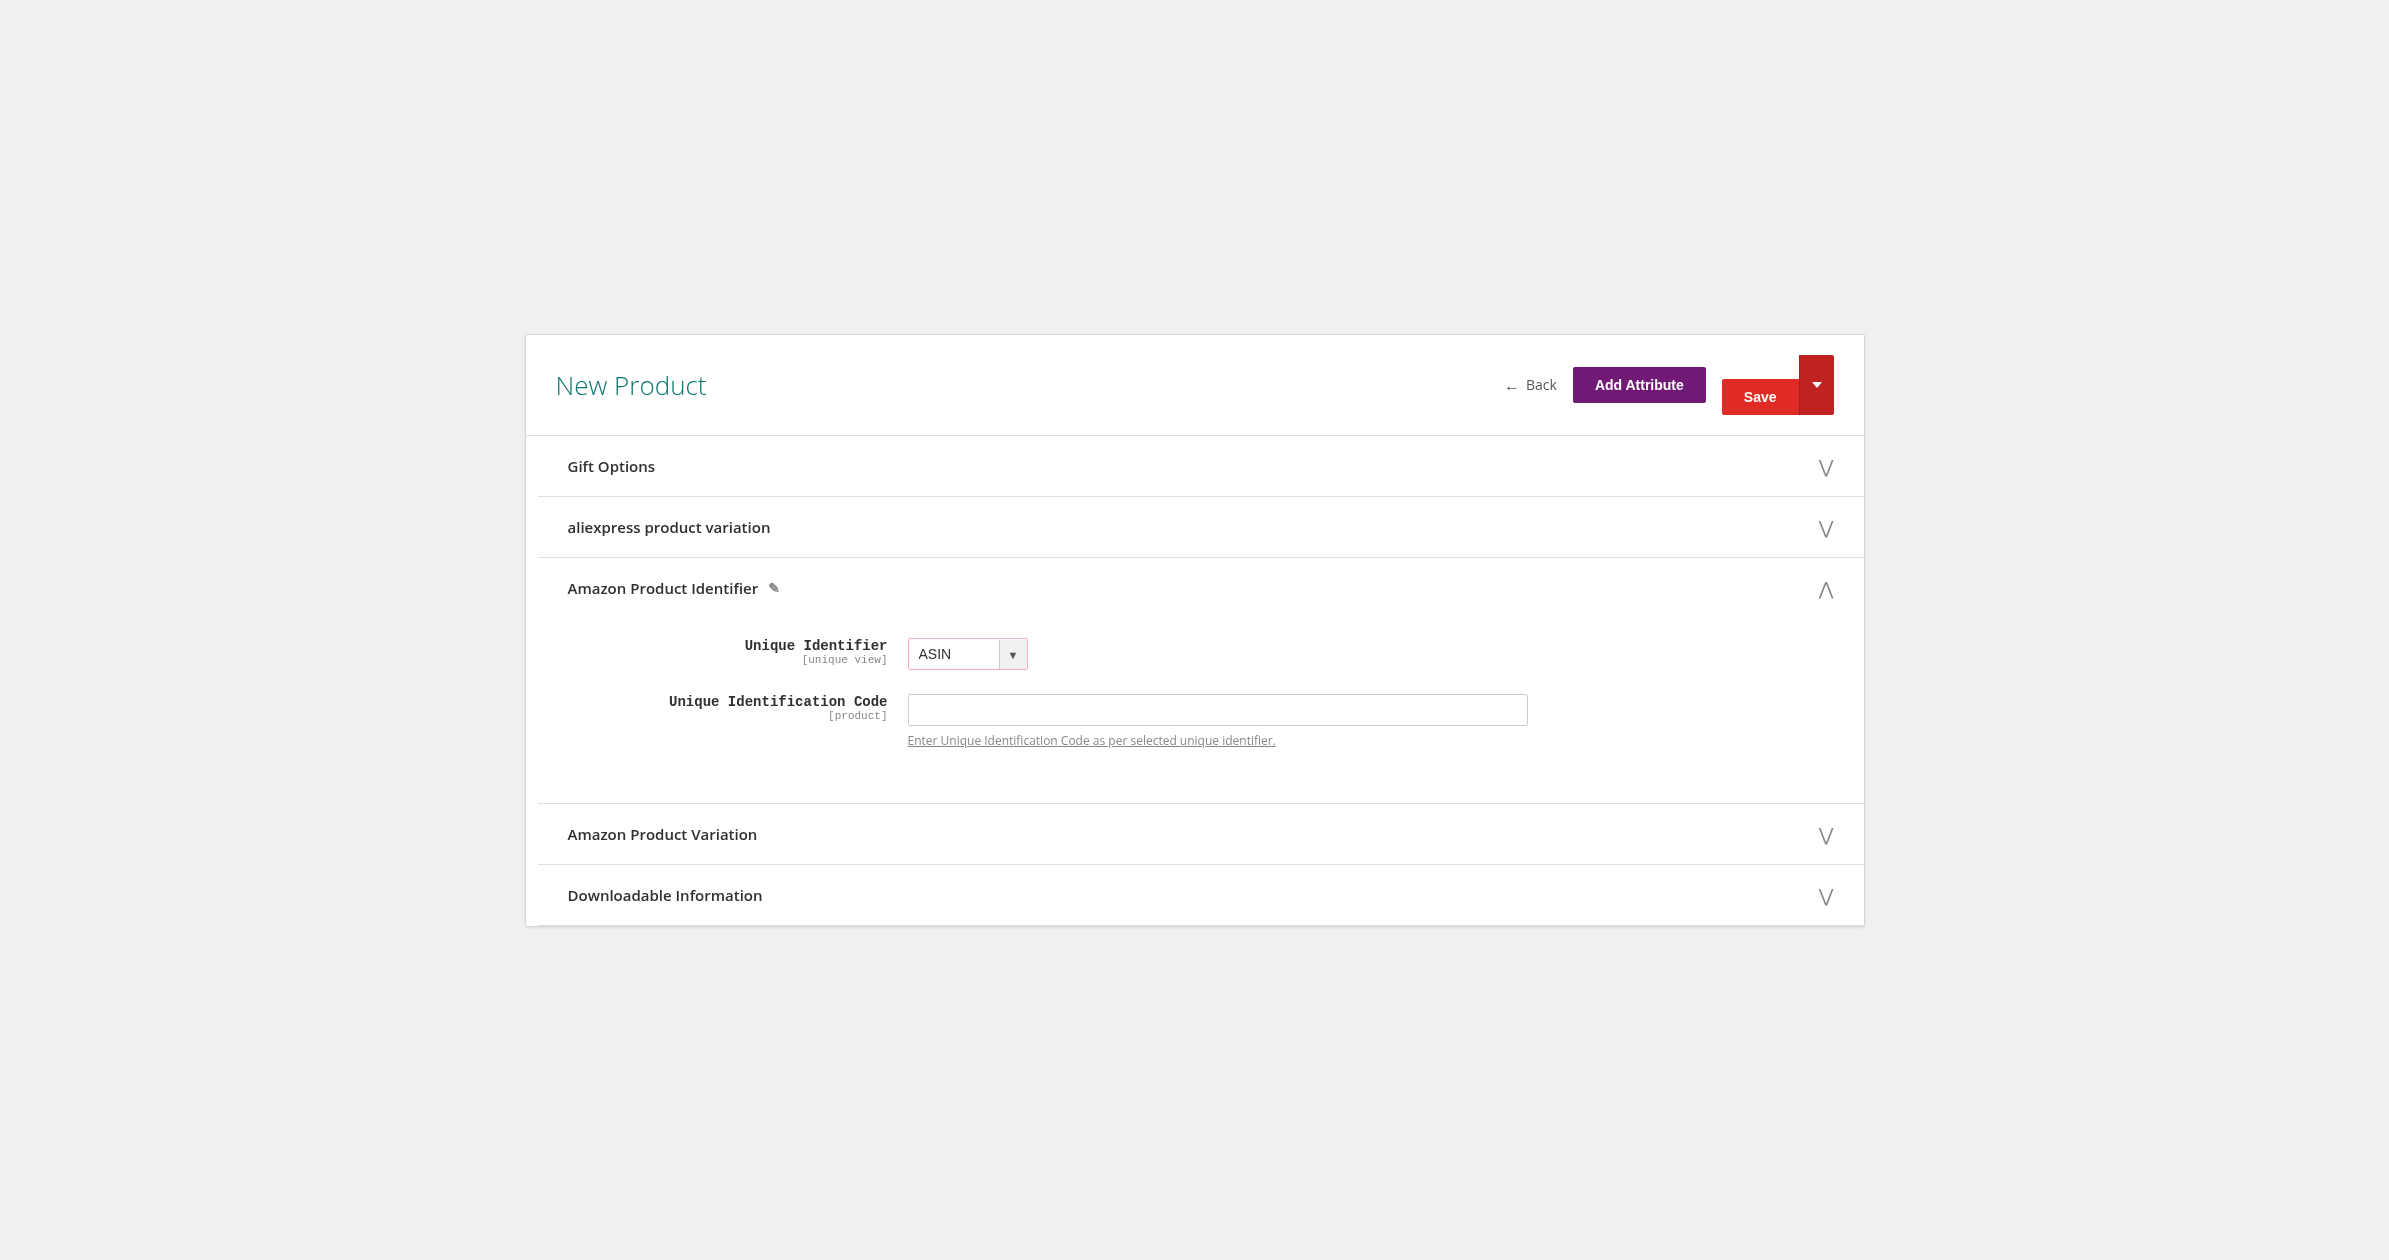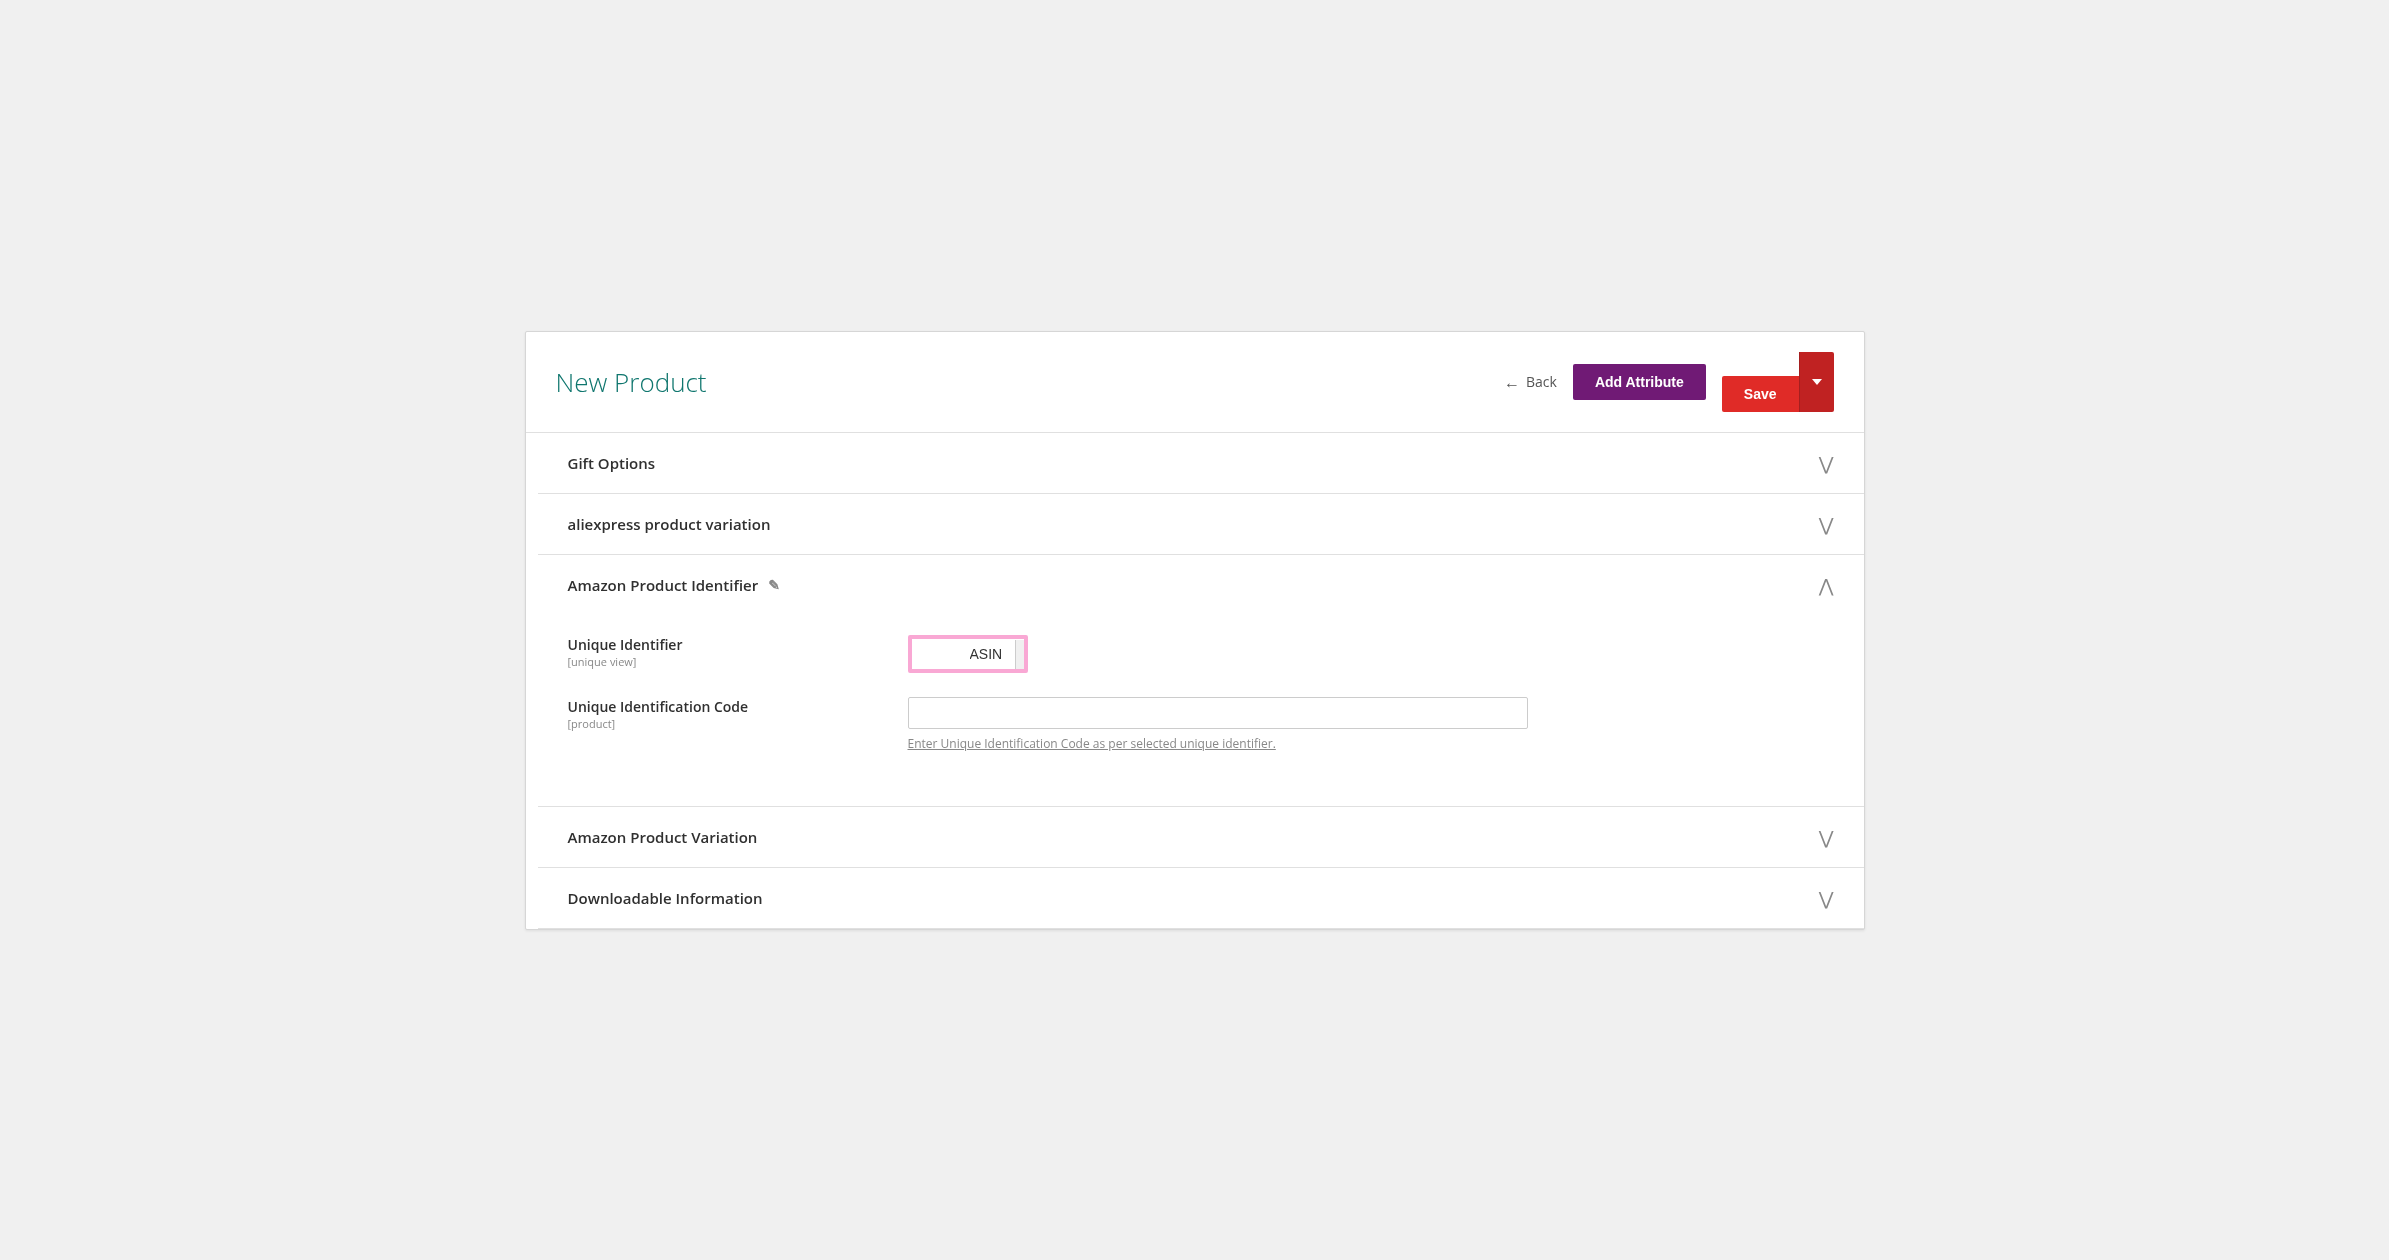--- a/index.html
+++ b/index.html
@@ -130,47 +130,47 @@
     .section-body {
       padding: 20px 30px 30px 30px;
     }
     .form-row {
       display: flex;
       align-items: flex-start;
       margin-bottom: 24px;
     }
     .form-label-group {
       width: 340px;
-      text-align: left;
+      text-align: right;
       padding-right: 20px;
       flex-shrink: 0;
+      font-family: Liberation Mono, monospace;
     }
     .form-label {
       font-size: 14px;
       font-weight: 600;
       color: #303030;
       display: block;
     }
     .form-label-scope {
       font-size: 11px;
       color: #888;
       display: block;
     }
     .form-control-group {
       flex: 1;
     }
     .select-wrapper {
       display: flex;
       align-items: flex-end;
-      border: 4px solid #f9a8d4;
+      border: 1px solid #f9a8d4;
       border-radius: 2px;
       overflow: hidden;
       width: 120px;
       background: #fff;
-      padding-left: 48px;
     }
     .select-field {
       border: none;
       padding: 7px 10px;
       font-size: 14px;
       color: #333;
       flex: 1;
       appearance: none;
       background: transparent;
       outline: none;

